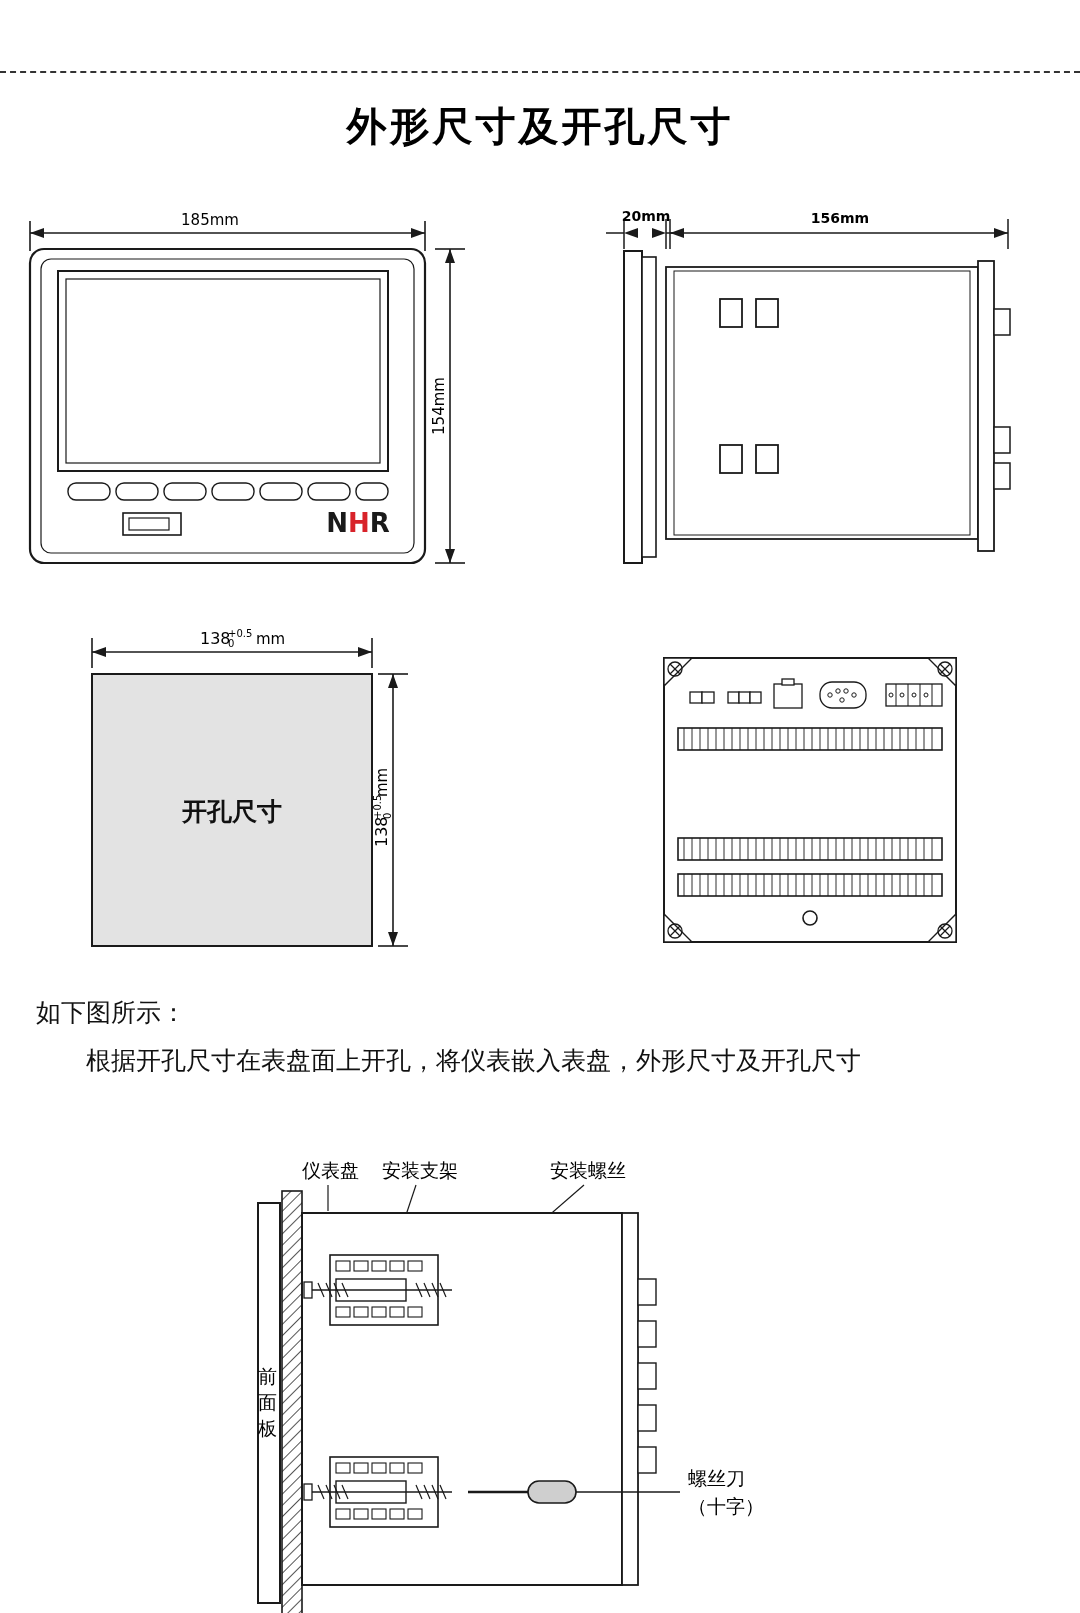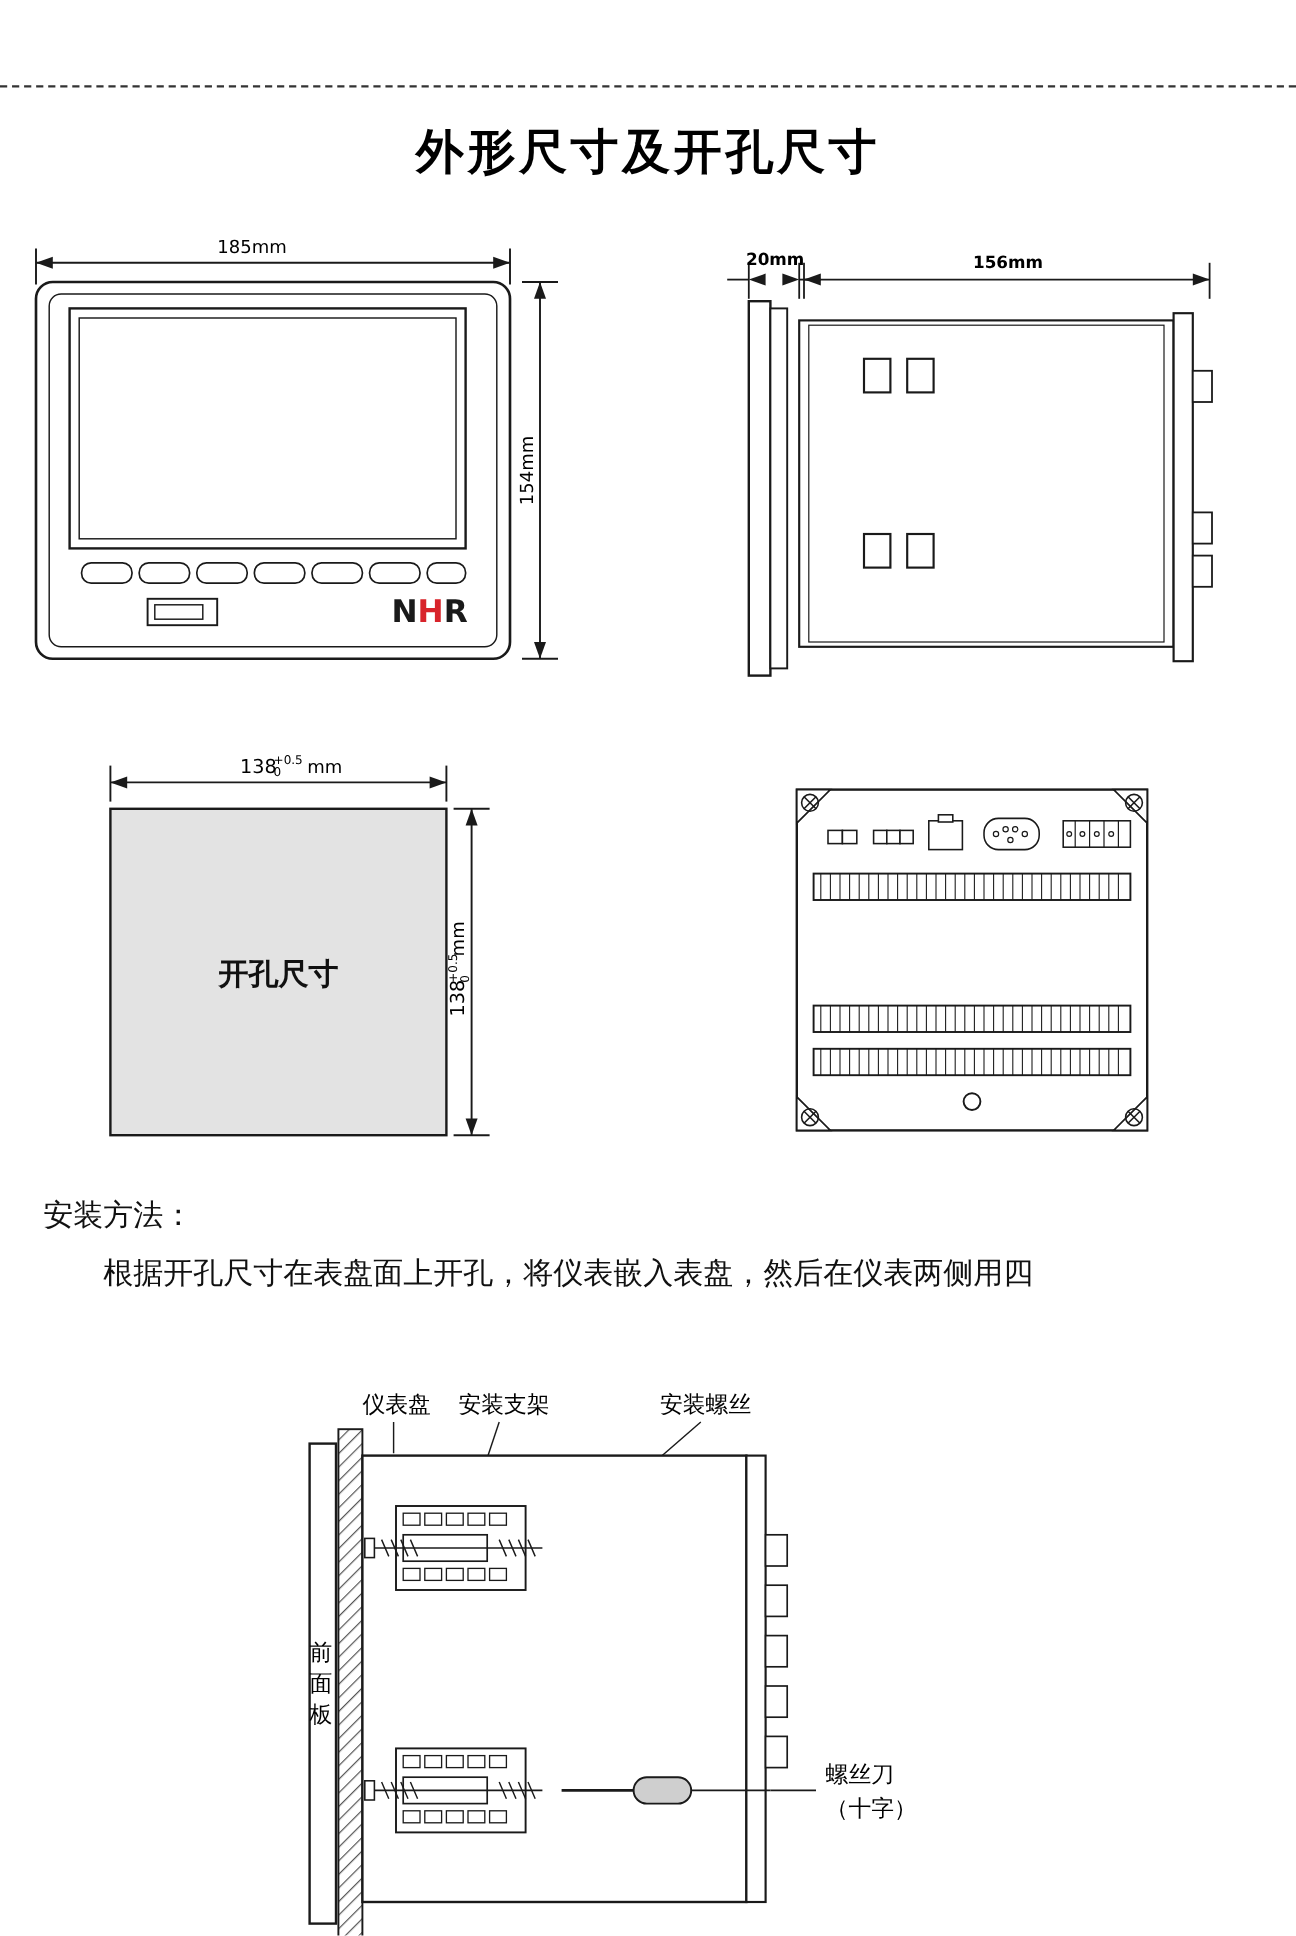--- a/index.html
+++ b/index.html
@@ -14,21 +14,21 @@
 </style>
 </head>
 <body>
 
 <div class="page">
 
   <div class="topline"></div>
 
   <div class="title">外形尺寸及开孔尺寸</div>
 
-  <div style="position:absolute;left:10px;top:136px;">
+  <div style="position:absolute;left:10px;top:150px;">
     <svg width="470" height="400" viewBox="0 0 470 400">
 
       <g stroke="#1a1a1a" stroke-width="1.6" fill="none">
         <line x1="20" y1="30" x2="20" y2="60"></line>
         <line x1="415" y1="30" x2="415" y2="60"></line>
         <line x1="20" y1="42" x2="415" y2="42"></line>
       </g>
       <polygon points="20,42 34,37 34,47" fill="#1a1a1a"></polygon>
       <polygon points="415,42 401,37 401,47" fill="#1a1a1a"></polygon>
       <text x="200" y="34" font-size="15" text-anchor="middle" font-family="DejaVu Sans, sans-serif">185mm</text>
@@ -298,22 +298,22 @@
             <line x1="258" y1="228" x2="258" y2="250"></line>
             <line x1="266" y1="228" x2="266" y2="250"></line>
           <line x1="274" y1="228" x2="274" y2="250"></line>
             <line x1="282" y1="228" x2="282" y2="250"></line>
         </g>
       </g>
       <circle cx="160" cy="272" r="7" fill="#fff" stroke="#1a1a1a" stroke-width="1.6"></circle>
     </svg>
   </div>
 
-  <div class="body-text cn" style="left:36px;top:952px;width:1000px;">安装方法：</div>
-  <div class="body-text cn" style="left:36px;top:1000px;width:1000px;text-indent:50px;">根据开孔尺寸在表盘面上开孔，将仪表嵌入表盘，然后在仪表两侧用四</div>
+  <div class="body-text cn" style="left:36px;top:952px;width:1000px;">如下图所示：</div>
+  <div class="body-text cn" style="left:36px;top:1000px;width:1000px;text-indent:50px;">根据开孔尺寸在表盘面上开孔，将仪表嵌入表盘，外形尺寸及开孔尺寸</div>
 
   <div style="position:absolute;left:240px;top:1110px;">
     <svg width="620" height="490" viewBox="0 0 620 490">
       <defs>
         <pattern id="hatch" width="8" height="8" patternTransform="rotate(45)" patternUnits="userSpaceOnUse">
           <line x1="0" y1="0" x2="0" y2="8" stroke="#555" stroke-width="2"></line>
         </pattern>
       </defs>
 
       <text x="62" y="26" font-size="19" font-family="DejaVu Sans, sans-serif">仪表盘</text>

